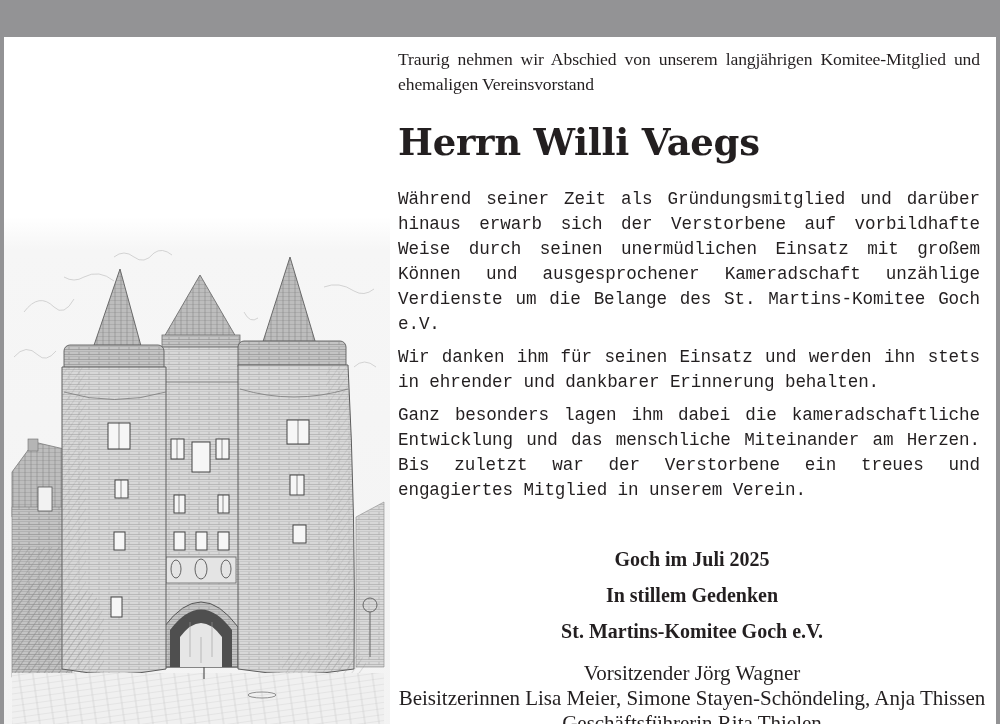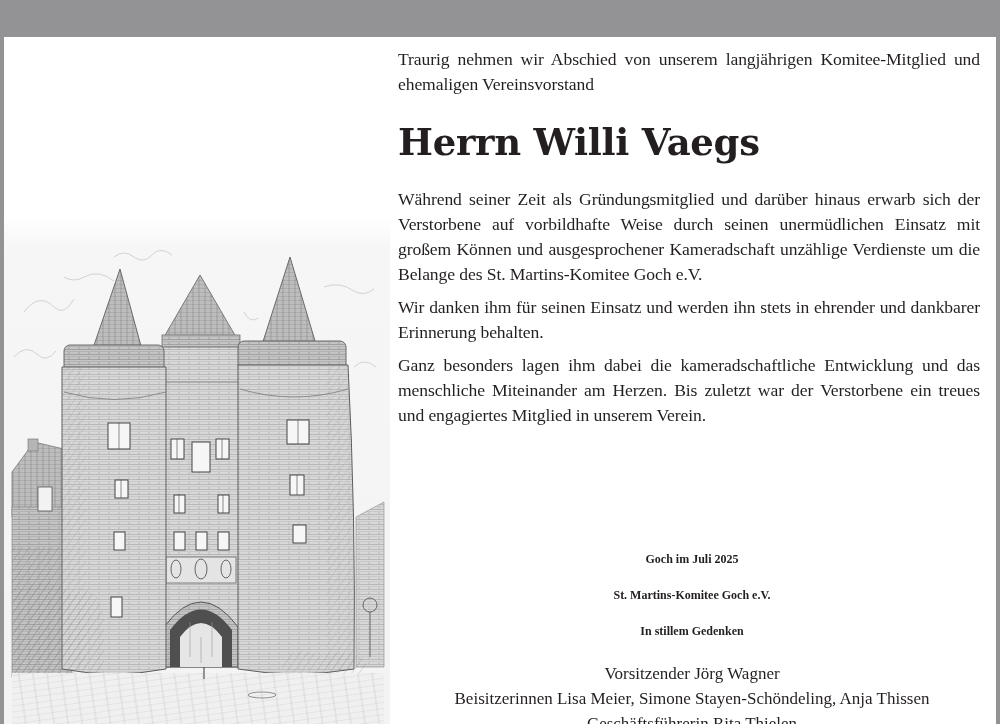--- a/index.html
+++ b/index.html
@@ -45,39 +45,40 @@
       font-weight: bold;
       font-size: 37px;
       line-height: 46px;
       letter-spacing: -0.3px;
     }
     .para {
       margin: 0 0 8px 0;
       text-align: justify;
       text-align-last: left;
       hyphens: manual;
+      font-family: Liberation Mono, monospace;
     }
     .para.last { margin-bottom: 0; }
 
     .closing {
       position: absolute;
       left: 394px; top: 512px;
       width: 588px;
       text-align: center;
       font-family: "Liberation Serif", "DejaVu Serif", serif;
     }
     .closing .bold-line {
       font-weight: bold;
-      font-size: 12px;
+      font-size: 20px;
       line-height: 20px;
       margin: 0 0 16px 0;
     }
     .closing .signers { margin-top: 20px; }
     .closing .signer {
-      font-size: 17px;
+      font-size: 21px;
       line-height: 25px;
       margin: 0;
     }
   </style>
 </head>
 <body>
 
 <div class="card">
 
   <div class="illustration">
@@ -223,22 +224,22 @@
   <div class="text-col">
     <p class="intro">Traurig nehmen wir Abschied von unserem langjährigen Komitee-Mitglied und ehemaligen Vereinsvorstand</p>
     <h1 class="name">Herrn Willi Vaegs</h1>
     <p class="para">Während seiner Zeit als Gründungsmitglied und darüber hinaus erwarb sich der Verstorbene auf vorbildhafte Weise durch seinen unermüdlichen Einsatz mit großem Können und ausgesprochener Kameradschaft unzählige Verdienste um die Belange des St. Martins-Komitee Goch e.V.</p>
     <p class="para">Wir danken ihm für seinen Einsatz und werden ihn stets in ehrender und dankbarer Erinnerung behalten.</p>
     <p class="para">Ganz besonders lagen ihm dabei die kameradschaftliche Entwicklung und das menschliche Miteinander am Herzen. Bis zuletzt war der Ver­storbene ein treues und engagiertes Mitglied in unserem Verein.</p>
   </div>
 
   <div class="closing">
     <p class="bold-line">Goch im Juli 2025</p>
+    <p class="bold-line">In stillem Gedenken</p>
     <p class="bold-line">St. Martins-Komitee Goch e.V.</p>
-    <p class="bold-line">In stillem Gedenken</p>
     <div class="signers">
       <p class="signer">Vorsitzender Jörg Wagner</p>
       <p class="signer">Beisitzerinnen Lisa Meier, Simone Stayen-Schöndeling, Anja Thissen</p>
       <p class="signer">Geschäftsführerin Rita Thielen</p>
     </div>
   </div>
 
 </div>
 
 </body></html>

